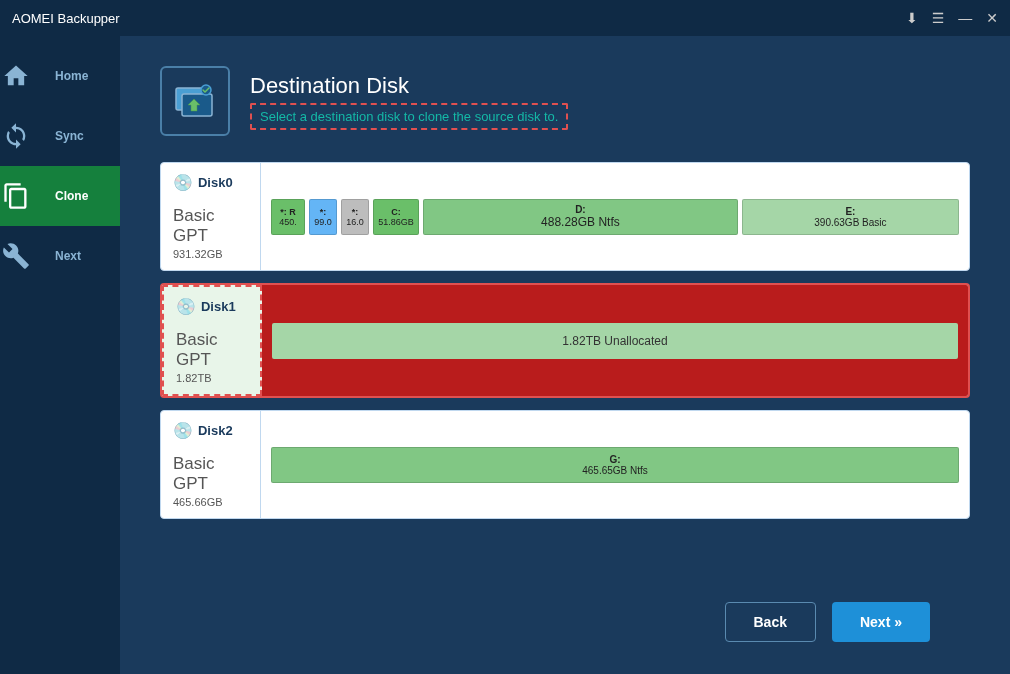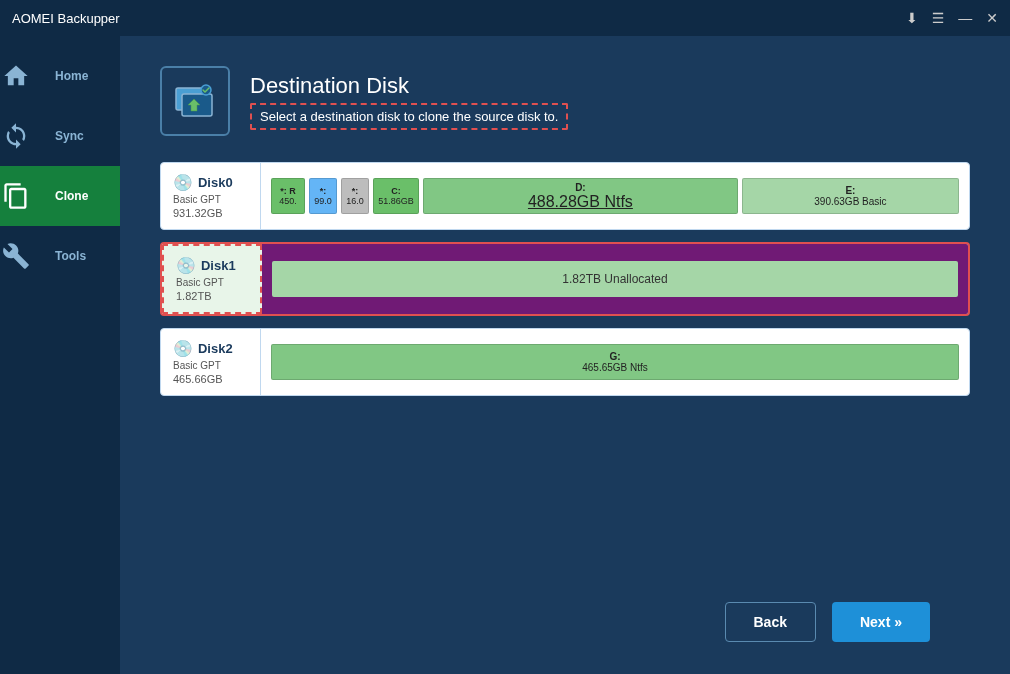--- a/index.html
+++ b/index.html
@@ -115,21 +115,21 @@
       display: flex;
       flex-direction: column;
       gap: 4px;
     }
     .page-title {
       color: #fff;
       font-size: 22px;
       font-weight: 400;
     }
     .page-subtitle {
-      color: #ffffff;
+      color: #14b8a6;
       font-size: 13px;
       background: transparent;
       border: 2px dashed #e05050;
       padding: 4px 8px;
       border-radius: 2px;
     }
 
     
     .disks-container {
       display: flex;
@@ -169,22 +169,23 @@
     }
     .disk-name {
       font-size: 13px;
       font-weight: 600;
       color: #1a3a5c;
       display: flex;
       align-items: center;
       gap: 5px;
     }
     .disk-type {
-      font-size: 10px;
+      font-size: 17px;
       color: #555;
+      margin-top: 12px;
     }
     .disk-size {
       font-size: 11px;
       color: #555;
     }
 
     .disk-partitions {
       flex: 1;
       display: flex;
       align-items: center;
@@ -304,21 +305,21 @@
       </div>
       <span>Clone</span>
     </div>
 
     <div class="sidebar-item">
       <div class="sidebar-icon">
         <svg viewBox="0 0 24 24">
             <path d="M22.7 19l-9.1-9.1c.9-2.3.4-5-1.5-6.9-2-2-5-2.4-7.4-1.3L9 6 6 9 1.6 4.7C.4 7.1.9 10.1 2.9 12.1c1.9 1.9 4.6 2.4 6.9 1.5l9.1 9.1c.4.4 1 .4 1.4 0l2.3-2.3c.5-.4.5-1.1.1-1.4z"></path>
           </svg>
       </div>
-      <span>Tools</span>
+      <span>Next</span>
     </div>
   </div>
 
   <div class="content">
 
     <div class="page-header">
       <div class="page-icon-box">
         <svg width="46" height="46" viewBox="0 0 46 46" fill="none">
           <rect x="4" y="10" width="30" height="22" rx="2" fill="#4a9fd4" stroke="#8ab4d4" stroke-width="1.5"></rect>
           <rect x="10" y="16" width="30" height="22" rx="2" fill="#1a5a8a" stroke="#8ab4d4" stroke-width="1.5"></rect>
@@ -356,39 +357,39 @@
           <div class="part-block part-gray" style="width:28px;">
             <span style="font-size:9px;font-weight:600;">*:</span>
             <span style="font-size:9px;">16.0</span>
           </div>
           <div class="part-block part-green" style="width:46px;">
             <span style="font-size:9px;font-weight:600;">C:</span>
             <span style="font-size:9px;">51.86GB</span>
           </div>
           <div class="part-block part-green-large" style="flex:2.2;">
             <span style="font-size:10px;font-weight:600;">D:</span>
-            <span style="font-size:16px;text-decoration:underline;">488.28GB Ntfs</span>
+            <span style="font-size:12px;">488.28GB Ntfs</span>
           </div>
           <div class="part-block part-green-med" style="flex:1.5;">
             <span style="font-size:10px;font-weight:600;">E:</span>
             <span style="font-size:10px;">390.63GB Basic</span>
           </div>
         </div>
       </div>
 
       <div class="disk-card selected">
         <div class="disk-info" style="border: 2px dashed #e05050; background:#e8f5e9;">
           <div class="disk-name">
             <span style="color:#5a8ab0;font-size:16px;">💿</span>
             <span>Disk1</span>
           </div>
           <div class="disk-type">Basic GPT</div>
           <div class="disk-size">1.82TB</div>
         </div>
-        <div class="disk-partitions" style="background:#701a75;">
+        <div class="disk-partitions" style="background:#b91c1c;">
           <div class="part-unallocated">
             <span>1.82TB Unallocated</span>
           </div>
         </div>
       </div>
 
       <div class="disk-card">
         <div class="disk-info">
           <div class="disk-name">
             <span style="color:#5a8ab0;font-size:16px;">💿</span>

